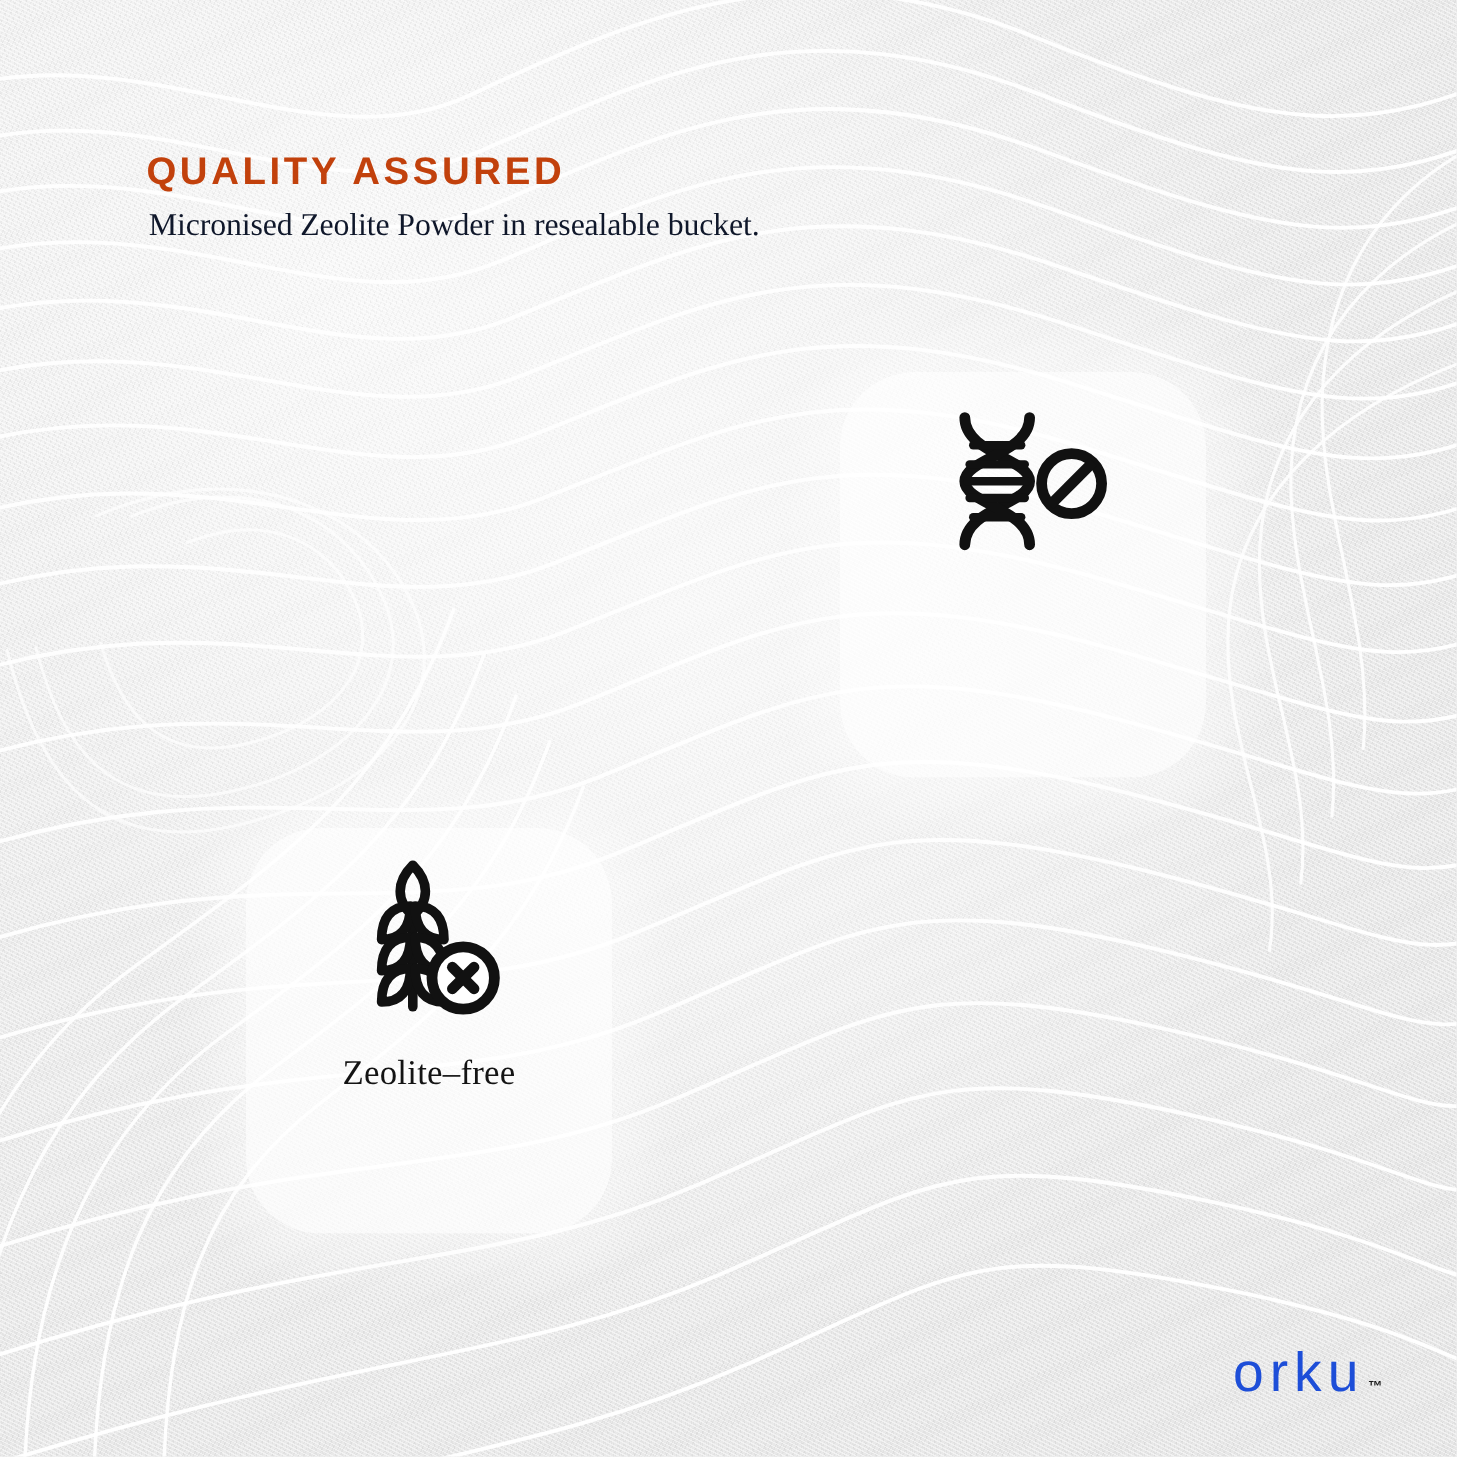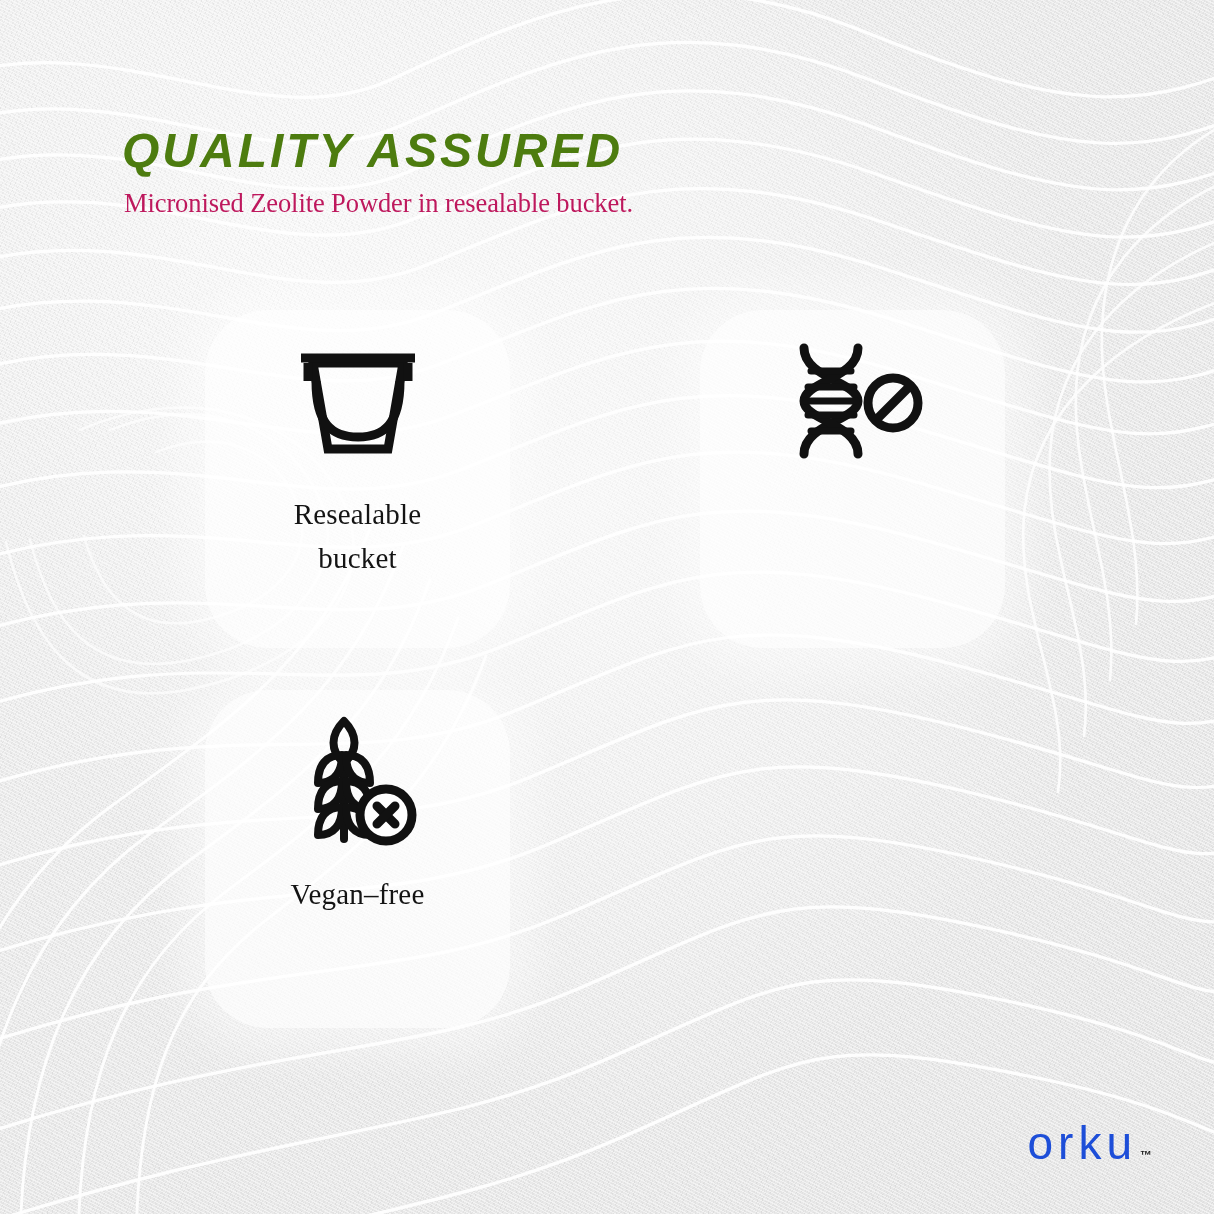--- a/index.html
+++ b/index.html
@@ -53,33 +53,32 @@
   .header {
     position: absolute;
     left: 122px;
     top: 126px;
     width: 900px;
   }
   .headline {
     margin: 0;
     font-family: "Liberation Sans", sans-serif;
     font-weight: 700;
-    font-size: 48px;
+    font-size: 32px;
     letter-spacing: 3.0px;
-    color: #4d7c0f;
+    color: #c2410c;
     line-height: 1.05;
     white-space: nowrap;
-    font-style: italic;
   }
   .subhead {
     margin: 12px 0 0 2px;
     font-family: "Liberation Serif", serif;
     font-size: 26.5px;
     letter-spacing: -0.1px;
-    color: #be185d;
+    color: #0f172a;
     line-height: 1.2;
     white-space: nowrap;
   }
 
   
   .grid {
     position: absolute;
     left: 205px;
     top: 310px;
     width: 800px;
@@ -205,35 +204,20 @@
 
   <div class="bg-vignette"></div>
 
   <div class="header">
     <h1 class="headline">QUALITY ASSURED</h1>
     <p class="subhead">Micronised Zeolite Powder in resealable bucket.</p>
   </div>
 
   <div class="grid">
 
-    <div class="card c0">
-      <div class="icon-wrap">
-        <svg width="150" height="120" viewBox="0 0 150 120" aria-hidden="true">
-          <g fill="none" stroke="#111111" stroke-width="9">
-            <path d="M30 22 L120 22 L105 108 L45 108 Z"></path>
-            <path d="M18 17 L132 17"></path>
-            <path d="M33 40 C 33 82, 48 96, 75 96 C 102 96, 117 82, 117 40"></path>
-            <path d="M25 22 L25 40"></path>
-            <path d="M125 22 L125 40"></path>
-          </g>
-        </svg>
-      </div>
-      <div class="card-label">Resealable
-bucket</div>
-    </div>
 
     <div class="card c1">
       <div class="icon-wrap">
         <svg width="146" height="126" viewBox="0 0 146 126" aria-hidden="true">
           <g fill="none" stroke="#111111" stroke-width="9" stroke-linecap="round">
 
             <path d="M24 10 C 24 40, 78 44, 78 63 C 78 82, 24 86, 24 116"></path>
             <path d="M78 10 C 78 40, 24 44, 24 63 C 24 82, 78 86, 78 116"></path>
 
             <path d="M31 33 L71 33" stroke-width="7"></path>
@@ -270,21 +254,21 @@
             <path d="M54 96 C 54 114, 62 124, 78 124 C 78 106, 70 96, 54 96 Z"></path>
           </g>
 
           <circle cx="94" cy="104" r="26" fill="#ffffff" stroke="#111111" stroke-width="9"></circle>
           <g stroke="#111111" stroke-width="9" stroke-linecap="round">
             <path d="M85 95 L103 113"></path>
             <path d="M103 95 L85 113"></path>
           </g>
         </svg>
       </div>
-      <div class="card-label">Vegan–free</div>
+      <div class="card-label">Zeolite–free</div>
     </div>
 
 
   </div>
 
   <div class="brand">
     <span class="brand-word">orku</span>
     <span class="brand-tm">™</span>
   </div>
 

